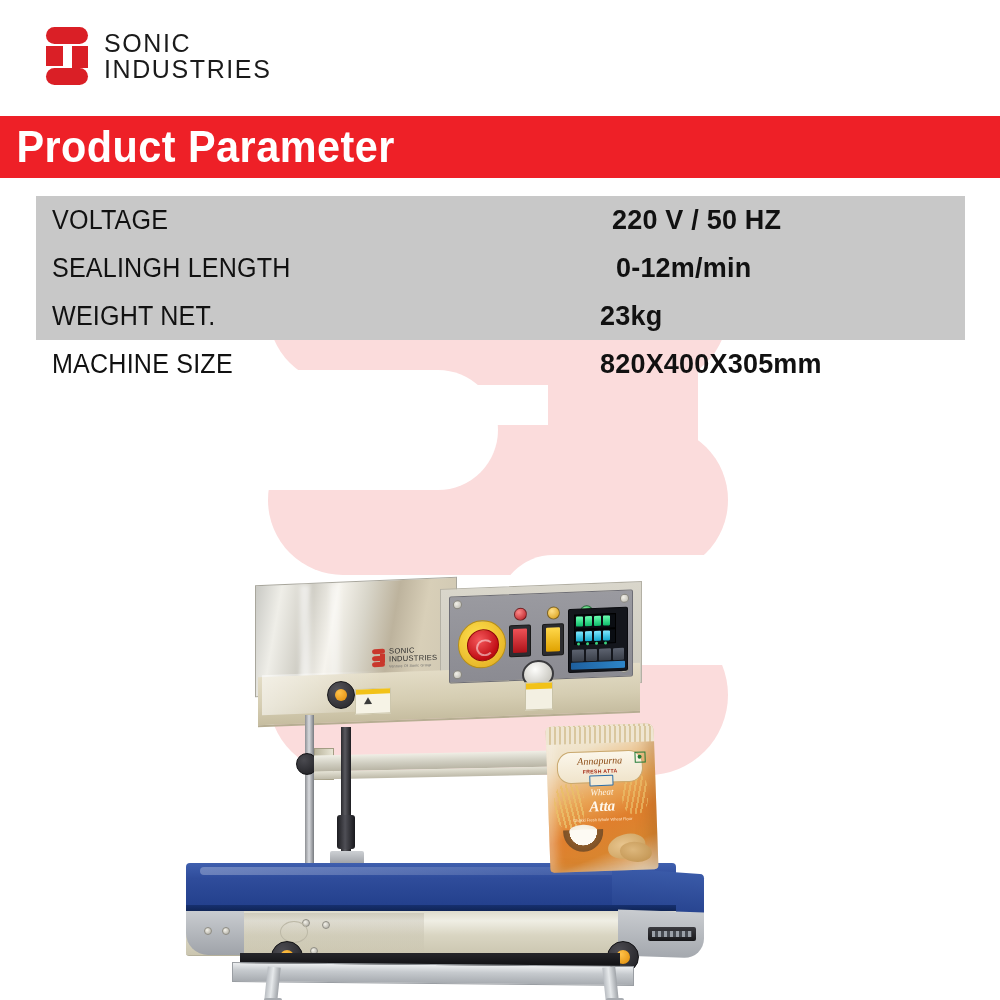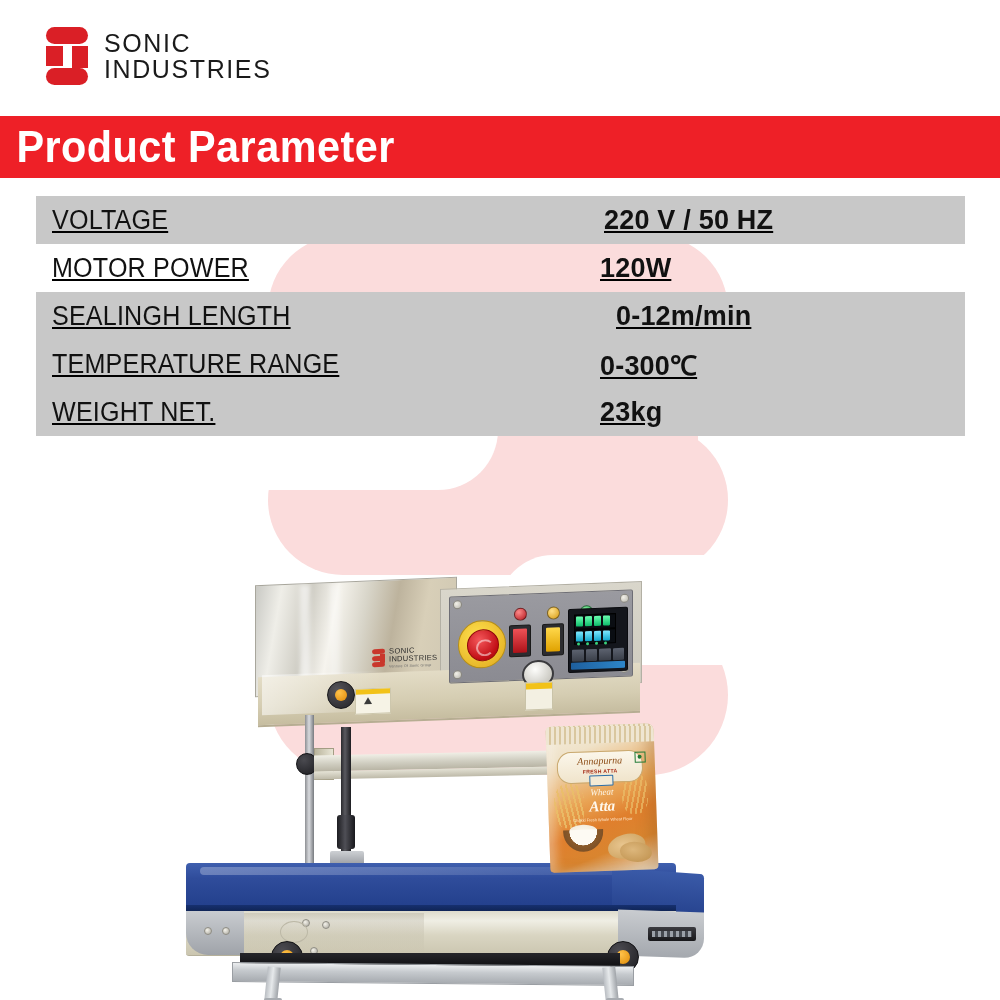--- a/index.html
+++ b/index.html
@@ -36,29 +36,29 @@
   .logo-text span{font-size:25px;letter-spacing:1.6px;color:#1a1a1a;font-weight:400;}
 
   
   .banner{position:absolute;left:0;top:116px;width:1000px;height:62px;background:#ee2027;z-index:3;
           display:flex;align-items:center;justify-content:flex-start;}
   .banner-title{color:#ffffff;font-size:45px;font-weight:bold;letter-spacing:0.5px;
                 font-family:"Liberation Sans", sans-serif;transform:scaleX(0.92);}
 
   
   .table{position:absolute;left:0;top:196px;width:1000px;z-index:2;}
-  .row{position:relative;height:48px;display:flex;align-items:center;text-decoration:underline;}
+  .row{position:relative;height:48px;display:flex;align-items:center;}
   .row .band{position:absolute;left:36px;top:0;width:929px;height:48px;}
   .row.shaded .band{background:#c8c8c8;}
   .row .label{position:relative;z-index:1;margin-left:52px;width:548px;
               font-size:27px;color:#111;letter-spacing:0.2px;font-weight:400;
               transform:scaleX(0.93);transform-origin:left center;white-space:nowrap;}
   .row .value{position:relative;z-index:1;font-size:27px;color:#111;font-weight:bold;
               letter-spacing:0.2px;white-space:nowrap;}
-  .row.r1 .value{margin-left:4px;}
+  .row.r1 .value{margin-left:12px;}
   .row.r3 .value{margin-left:16px;}
 
   
   .photo{position:absolute;left:0;top:575px;width:1000px;height:425px;z-index:4;}
 
   
   .head-steel{position:absolute;left:255px;top:6px;width:200px;height:110px;
     background:linear-gradient(100deg,#c9c9c4 0%,#efeee8 12%,#cfcdc4 26%,#f6f4ee 38%,#d8d5c9 52%,#bdb39d 66%,#d8cfb8 80%,#cfc7b2 100%);
     transform:skewY(-2.4deg);border:1px solid #a8a69c;}
   .head-panelbox{position:absolute;left:440px;top:10px;width:200px;height:100px;
@@ -273,46 +273,41 @@
   </div>
 
   <div class="table">
 
     <div class="row shaded r1">
       <div class="band"></div>
       <div class="label">VOLTAGE</div>
       <div class="value">220 V / 50 HZ</div>
     </div>
 
-    <div class="row">
-      <div class="band"></div>
-      <div class="label">MOTOR POWER</div>
-      <div class="value">120W</div>
-    </div>
 
     <div class="row shaded r3">
       <div class="band"></div>
       <div class="label">SEALINGH LENGTH</div>
       <div class="value">0-12m/min</div>
     </div>
 
 
-    <div class="row shaded">
-      <div class="band"></div>
-      <div class="label">TEMPERATURE RANGE</div>
-      <div class="value">0-300℃</div>
-    </div>
 
 
     <div class="row shaded">
       <div class="band"></div>
       <div class="label">WEIGHT NET.</div>
       <div class="value">23kg</div>
     </div>
 
+    <div class="row">
+      <div class="band"></div>
+      <div class="label">MACHINE SIZE</div>
+      <div class="value">820X400X305mm</div>
+    </div>
 
   </div>
 
   <div class="photo">
 
     <div class="head-steel"></div>
     <div class="steel-streak" style="left:300px"></div>
     <div class="steel-streak" style="left:330px;opacity:.6"></div>
     <div class="head-panelbox"></div>
     <div class="head-body"></div>

